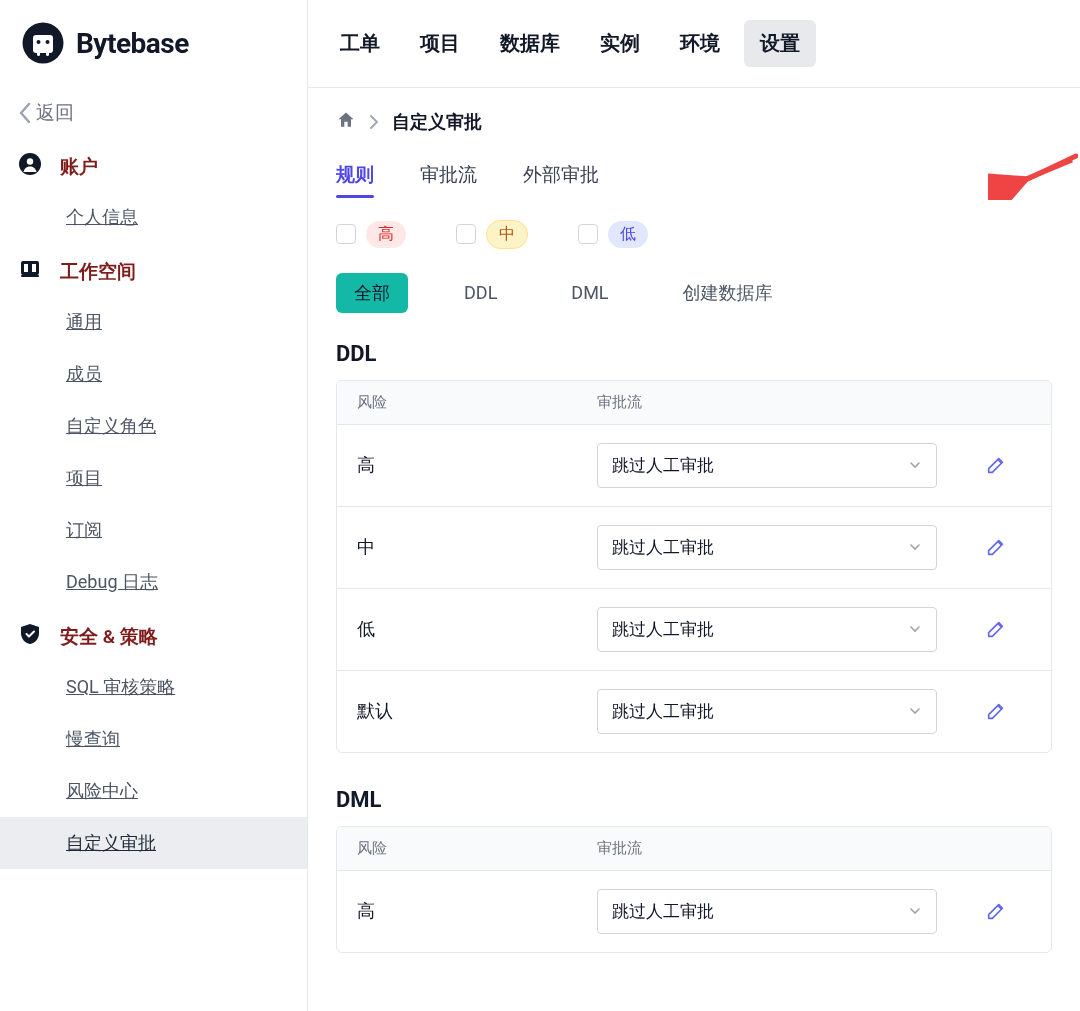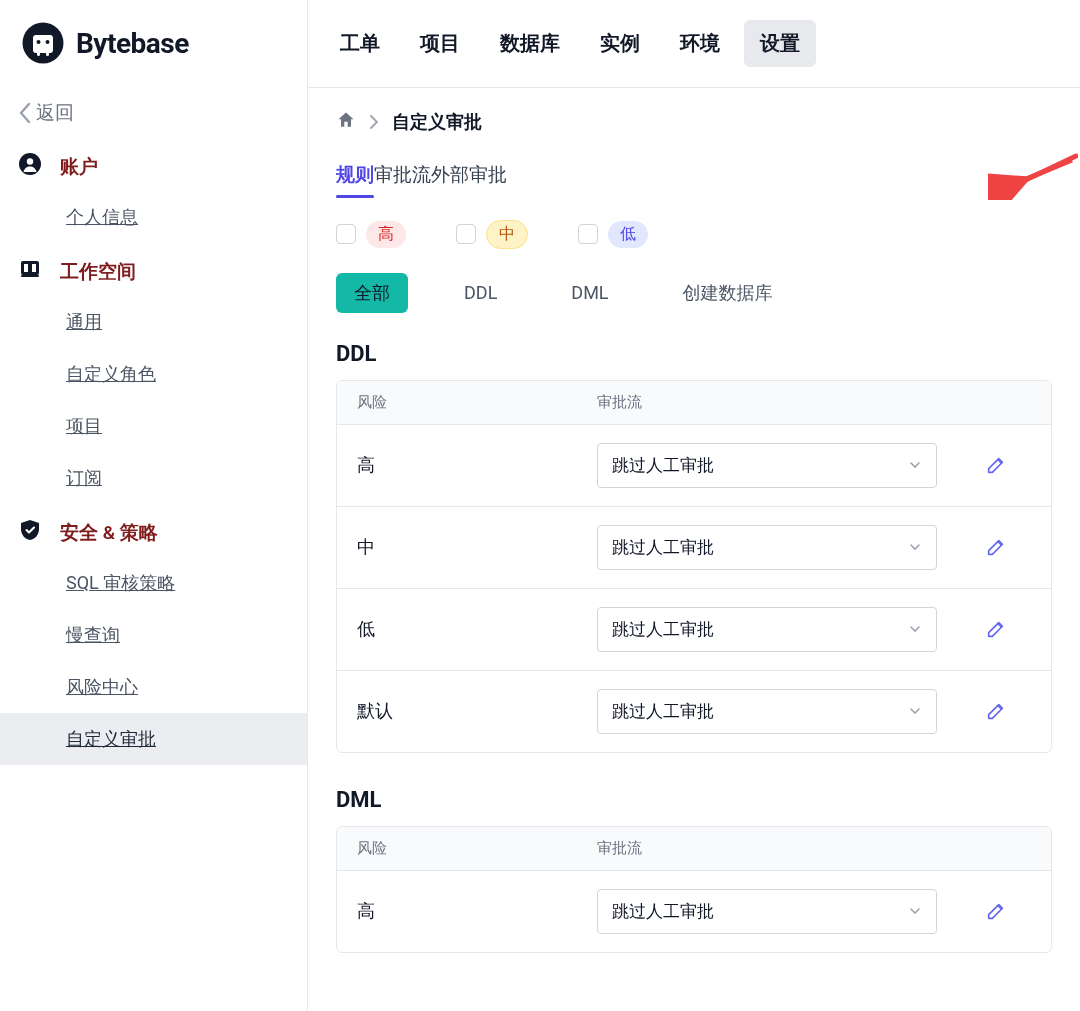--- a/index.html
+++ b/index.html
@@ -91,20 +91,21 @@
       gap: 14px;
       color: #6b7280;
       font-size: 18px;
       margin-bottom: 28px;
     }
     .breadcrumb .crumb-current { color: #111827; font-weight: 600; }
     .breadcrumb svg { flex-shrink: 0; }
 
     .tabs {
       display: flex;
+      gap: 46px;
       border-bottom: none;
       margin-bottom: 22px;
     }
     .tab {
       font-size: 19px;
       color: #374151;
       padding-bottom: 10px;
       cursor: pointer;
       position: relative;
     }
@@ -254,23 +255,25 @@
           <div class="section-header">
             <span><svg width="24" height="24" viewBox="0 0 24 24" fill="#111827">
                 <rect x="3" y="4" width="18" height="14" rx="2"></rect>
                 <rect x="6" y="7" width="4" height="8" fill="#fff"></rect>
                 <rect x="14" y="7" width="4" height="8" fill="#fff"></rect>
                 <rect x="3" y="18" width="18" height="2" rx="1"></rect>
               </svg></span>
             <span>工作空间</span>
           </div>
           <div class="sub-item">通用</div>
+          <div class="sub-item">成员</div>
           <div class="sub-item">自定义角色</div>
           <div class="sub-item">项目</div>
           <div class="sub-item">订阅</div>
+          <div class="sub-item">Debug 日志</div>
           <div class="section-header">
             <span><svg width="24" height="24" viewBox="0 0 24 24" fill="#111827">
                 <path d="M12 2 L21 5 V11 C21 17 17 21 12 22 C7 21 3 17 3 11 V5 Z"></path>
                 <path d="M8.5 12 L11 14.5 L16 9.5" stroke="#fff" stroke-width="2" fill="none" stroke-linecap="round" stroke-linejoin="round"></path>
               </svg></span>
             <span>安全 &amp; 策略</span>
           </div>
           <div class="sub-item">SQL 审核策略</div>
           <div class="sub-item">慢查询</div>
           <div class="sub-item">风险中心</div>

